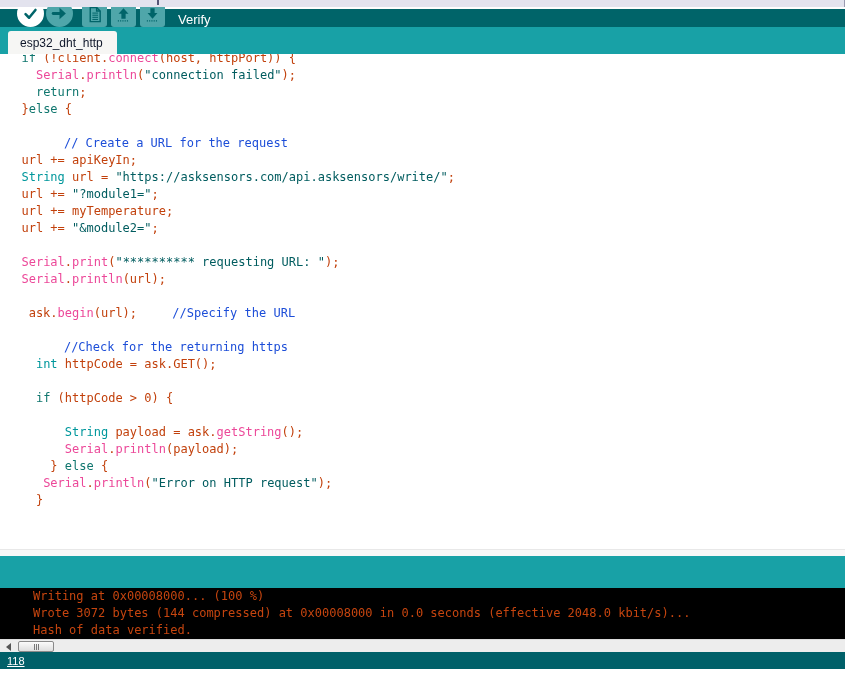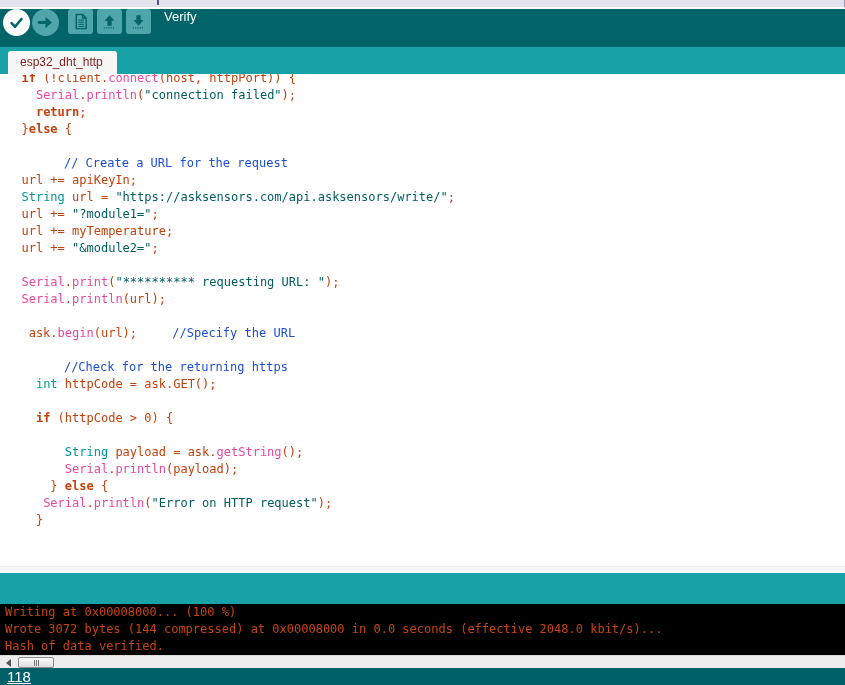--- a/index.html
+++ b/index.html
@@ -11,55 +11,55 @@
     overflow:hidden;
   }
   .window { width:845px; height:685px; display:flex; flex-direction:column; }
 
   
   .top-strip { height:7px; background:#E3E3EE; position:relative; border-right:1px solid #9A9AB0; }
   .top-strip .tick { position:absolute; left:157px; top:0; width:2px; height:5px; background:#555577; }
   .top-white-line { height:2px; background:#FDFDFD; }
 
   
-  .toolbar { height:38px; background:#006469; display:flex; align-items:flex-start; padding-left:3px; }
+  .toolbar { height:18px; background:#006469; display:flex; align-items:flex-end; padding-left:17px; }
   .tb-btn { border:none; cursor:pointer; display:flex; align-items:center; justify-content:center; padding:0; }
   .tb-circle { width:27px; height:27px; border-radius:50%; background:#4FA6AA; margin-right:2px; }
   .tb-circle.active { background:#FFFFFF; }
   .tb-square { width:25px; height:25px; border-radius:3px; background:#4FA6AA; margin-right:4px; }
   .tb-gap { width:7px; }
   .tb-tooltip { color:#FFFFFF; font-size:13px; margin-left:9px; }
 
   
   .tabbar { height:27px; background:#18A1A6; position:relative; }
   .tab {
     position:absolute; left:8px; top:4px; width:109px; height:23px;
     background:#F6F6F4; border-radius:3px 3px 0 0;
     display:flex; align-items:center; padding-left:12px;
-    font-size:12px; color:#7f1d1d; cursor:pointer;
+    font-size:12px; color:#0f172a; cursor:pointer;
   }
 
   
   .editor { height:495px; background:#FFFFFF; overflow:hidden; position:relative; cursor:text; }
   .code { font-family:"DejaVu Sans Mono", monospace; font-size:12px; line-height:17px; margin-top:-4px; padding-left:7px; }
   .code-line { white-space:pre; height:17px; }
   .tok-p { color:#c2410c; }
   .tok-f { color:#ec4899; }
   .tok-t { color:#00979C; }
-  .tok-k { color:#c2410c;font-weight:bold; }
+  .tok-k { color:#0f766e; }
   .tok-s { color:#005C5F; }
   .tok-c { color:#1d4ed8;margin-left:28px; }
 
   .editor-bottom-strip { height:7px; background:#F7F7F7; border-top:1px solid #E8E8E8; }
 
   
   .console-header { height:32px; background:#18A1A6; }
 
   
-  .console { height:51px; background:#000000; overflow:hidden; }
+  .console { height:51px; background:#000000; overflow:hidden;padding-left:28px; }
   .console-line {
     font-family:"DejaVu Sans Mono", monospace; font-size:12px; line-height:17px;
     white-space:pre; padding-left:5px; color:#C6450F;
   }
 
   
   .hscroll { height:13px; background:#EDEDED; border-top:1px solid #DCDCDC; position:relative; }
   .hscroll .arrow-left {
     position:absolute; left:2px; top:1px; width:12px; height:11px;
     background:transparent; border:none; cursor:pointer;
@@ -72,21 +72,21 @@
   }
   .hscroll .thumb {
     position:absolute; left:18px; top:1px; width:36px; height:11px;
     background:linear-gradient(#FBFBFB,#DEDEDE); border:1px solid #8A8A8A; border-radius:2px;
     cursor:pointer; display:flex; align-items:center; justify-content:center; gap:1px;
   }
   .hscroll .thumb i { display:block; width:1px; height:6px; background:#777777; }
 
   
   .statusbar { height:17px; background:#006069; display:flex; align-items:center; padding-left:7px; }
-  .statusbar .line-num { color:#FFFFFF; font-size:15px;text-decoration:underline; }
+  .statusbar .line-num { color:#FFFFFF; font-size:11px;text-decoration:underline; }
 
   svg.icon { display:block; }
 </style>
 </head>
 <body>
 
 <div class="window">
 
   <div class="top-strip">
     <div class="tick"></div>

